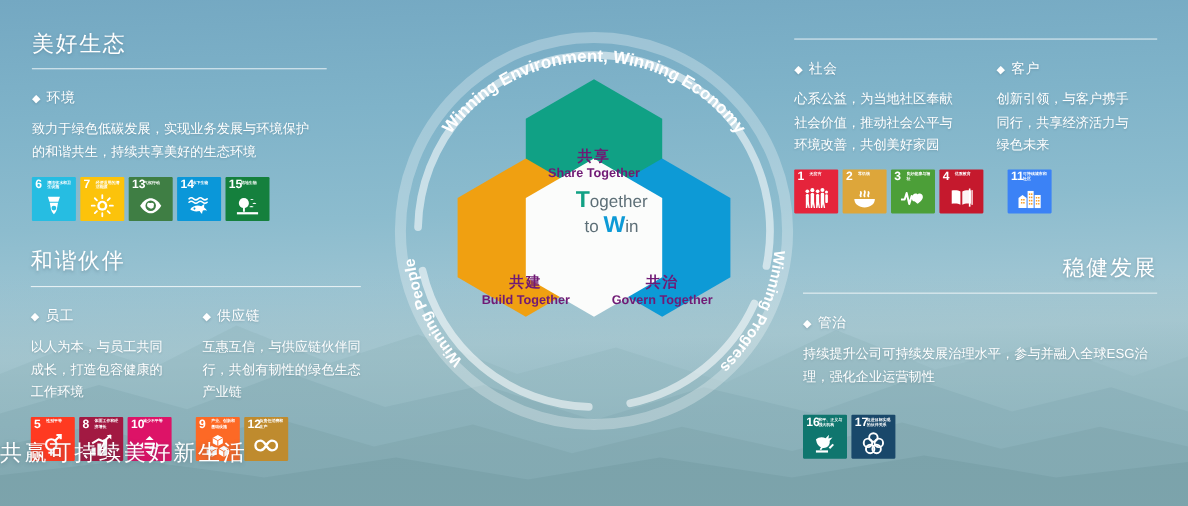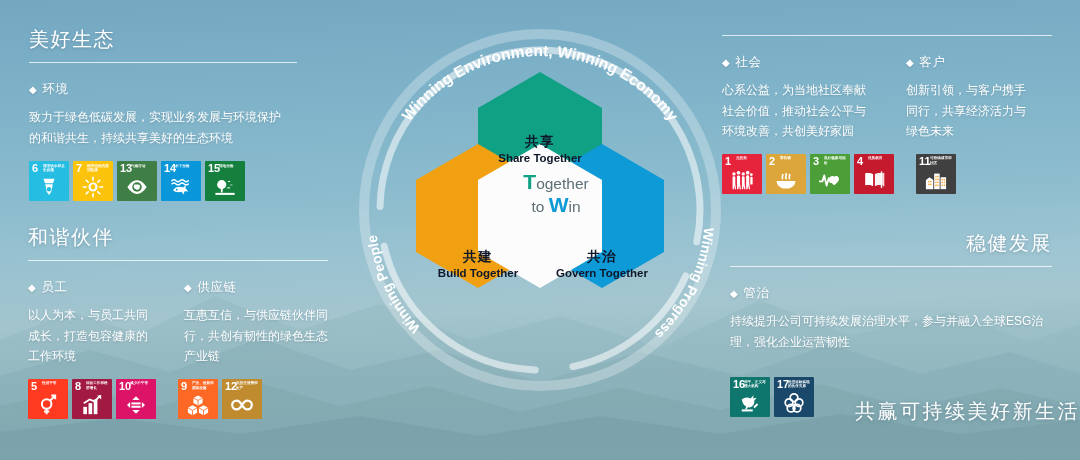--- a/index.html
+++ b/index.html
@@ -62,35 +62,35 @@
   }
   .sdg .glyph {
     position:absolute; left:0; right:0; bottom:2px; height:24px;
     display:flex; align-items:center; justify-content:center;
   }
   .sdg .glyph svg { width:22px; height:22px; fill:#fff; }
 
   
   #center { position:absolute; left:348px; top:18px; width:384px; height:384px; }
   #center svg { position:absolute; inset:0; width:100%; height:100%; overflow:visible; }
-  .hexlabel { position:absolute; text-align:center; color:#0f172a; pointer-events:none; }
+  .hexlabel { position:absolute; text-align:center; color:#701a75; pointer-events:none; }
   .hexlabel .cn { font-size:13.5px; font-weight:bold; letter-spacing:1.5px; display:block; }
   .hexlabel .en { font-size:11.5px; font-weight:bold; display:block; margin-top:1px;text-align:center; }
 
   #core { position:absolute; left:152px; top:153px; width:112px; text-align:center; }
   #core .l1,#core .l2 { font-size:15.5px; color:#5d6f77; font-weight:400; line-height:21px; white-space:nowrap;}
   #core .big-t { font-size:21px; color:#11a184; font-weight:bold; }
   #core .big-w { font-size:21px; color:#0d9ad6; font-weight:bold; }
 
   .hexicon { position:absolute; }
   .hexicon svg { fill:#fff; }
 
   
   #caption {
-    position:absolute; left:0; right:0; top:398px; text-align:right;
+    position:absolute; left:0; right:0; top:398px; text-align:left;
     font-size:20px; color:#ffffff; letter-spacing:2.5px;
     text-shadow:0 1px 4px rgba(55,85,100,.45);
   }
 </style>
 </head>
 <body>
 
 <div id="bg">
   <div class="sky"></div>
   <svg class="mtn" viewBox="0 0 1080 260" preserveAspectRatio="none" style="height:260px">
@@ -436,21 +436,21 @@
               <path d="M11.2 5.6C9 4.2 5.4 4 2.4 4.6v13.2c3-.6 6.6-.4 8.8 1z"></path>
               <path d="M12.8 5.6C15 4.2 18.6 4 21.6 4.6v13.2c-3-.6-6.6-.4-8.8 1z" fill="#fff" opacity=".95"></path>
               <rect x="11.3" y="4.6" width="1.4" height="15" fill="#C5192D"></rect>
               <rect x="19.4" y="2.6" width="1.6" height="18" fill="#fff"></rect>
               <rect x="22" y="4.2" width="1.2" height="14.6" fill="#fff"></rect>
             </svg>
         </span>
       </div>
     </div>
     <div class="sdg-group">
-      <div class="sdg" style="background:#404040">
+      <div class="sdg" style="background:#3b82f6">
         <span class="num">11</span>
         <span class="cap">可持续城市和社区</span>
         <span class="glyph">
           <svg viewBox="0 0 24 24">
               <path d="M1 22V12l4-3 4 3v10z"></path>
               <rect x="10" y="5" width="6" height="17"></rect>
               <rect x="17" y="9" width="6" height="13"></rect>
               <g fill="#F99D26">
                 <rect x="3.4" y="13" width="1.5" height="1.5"></rect>
                 <rect x="5.6" y="13" width="1.5" height="1.5"></rect>

